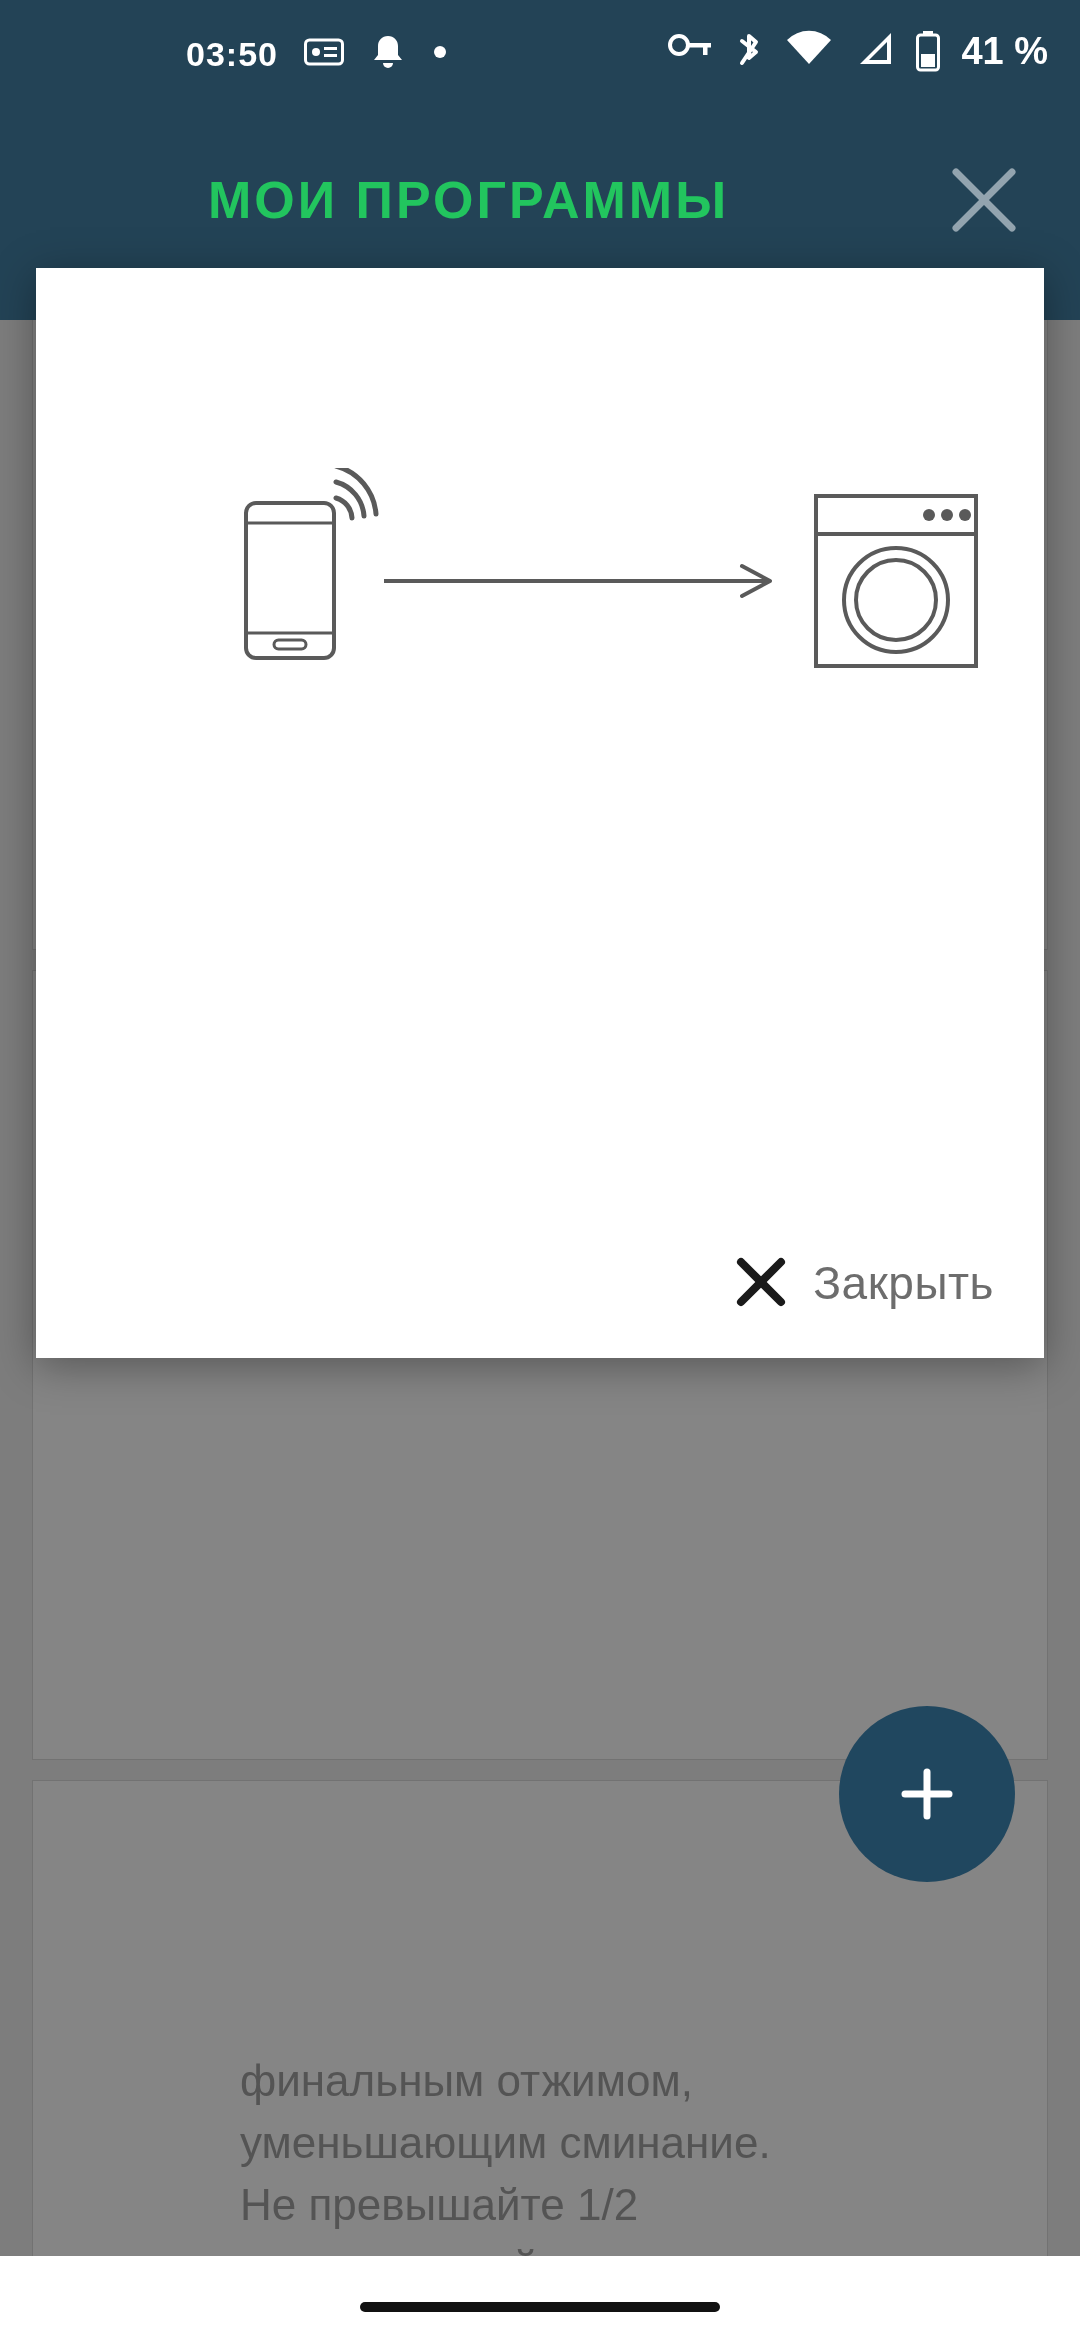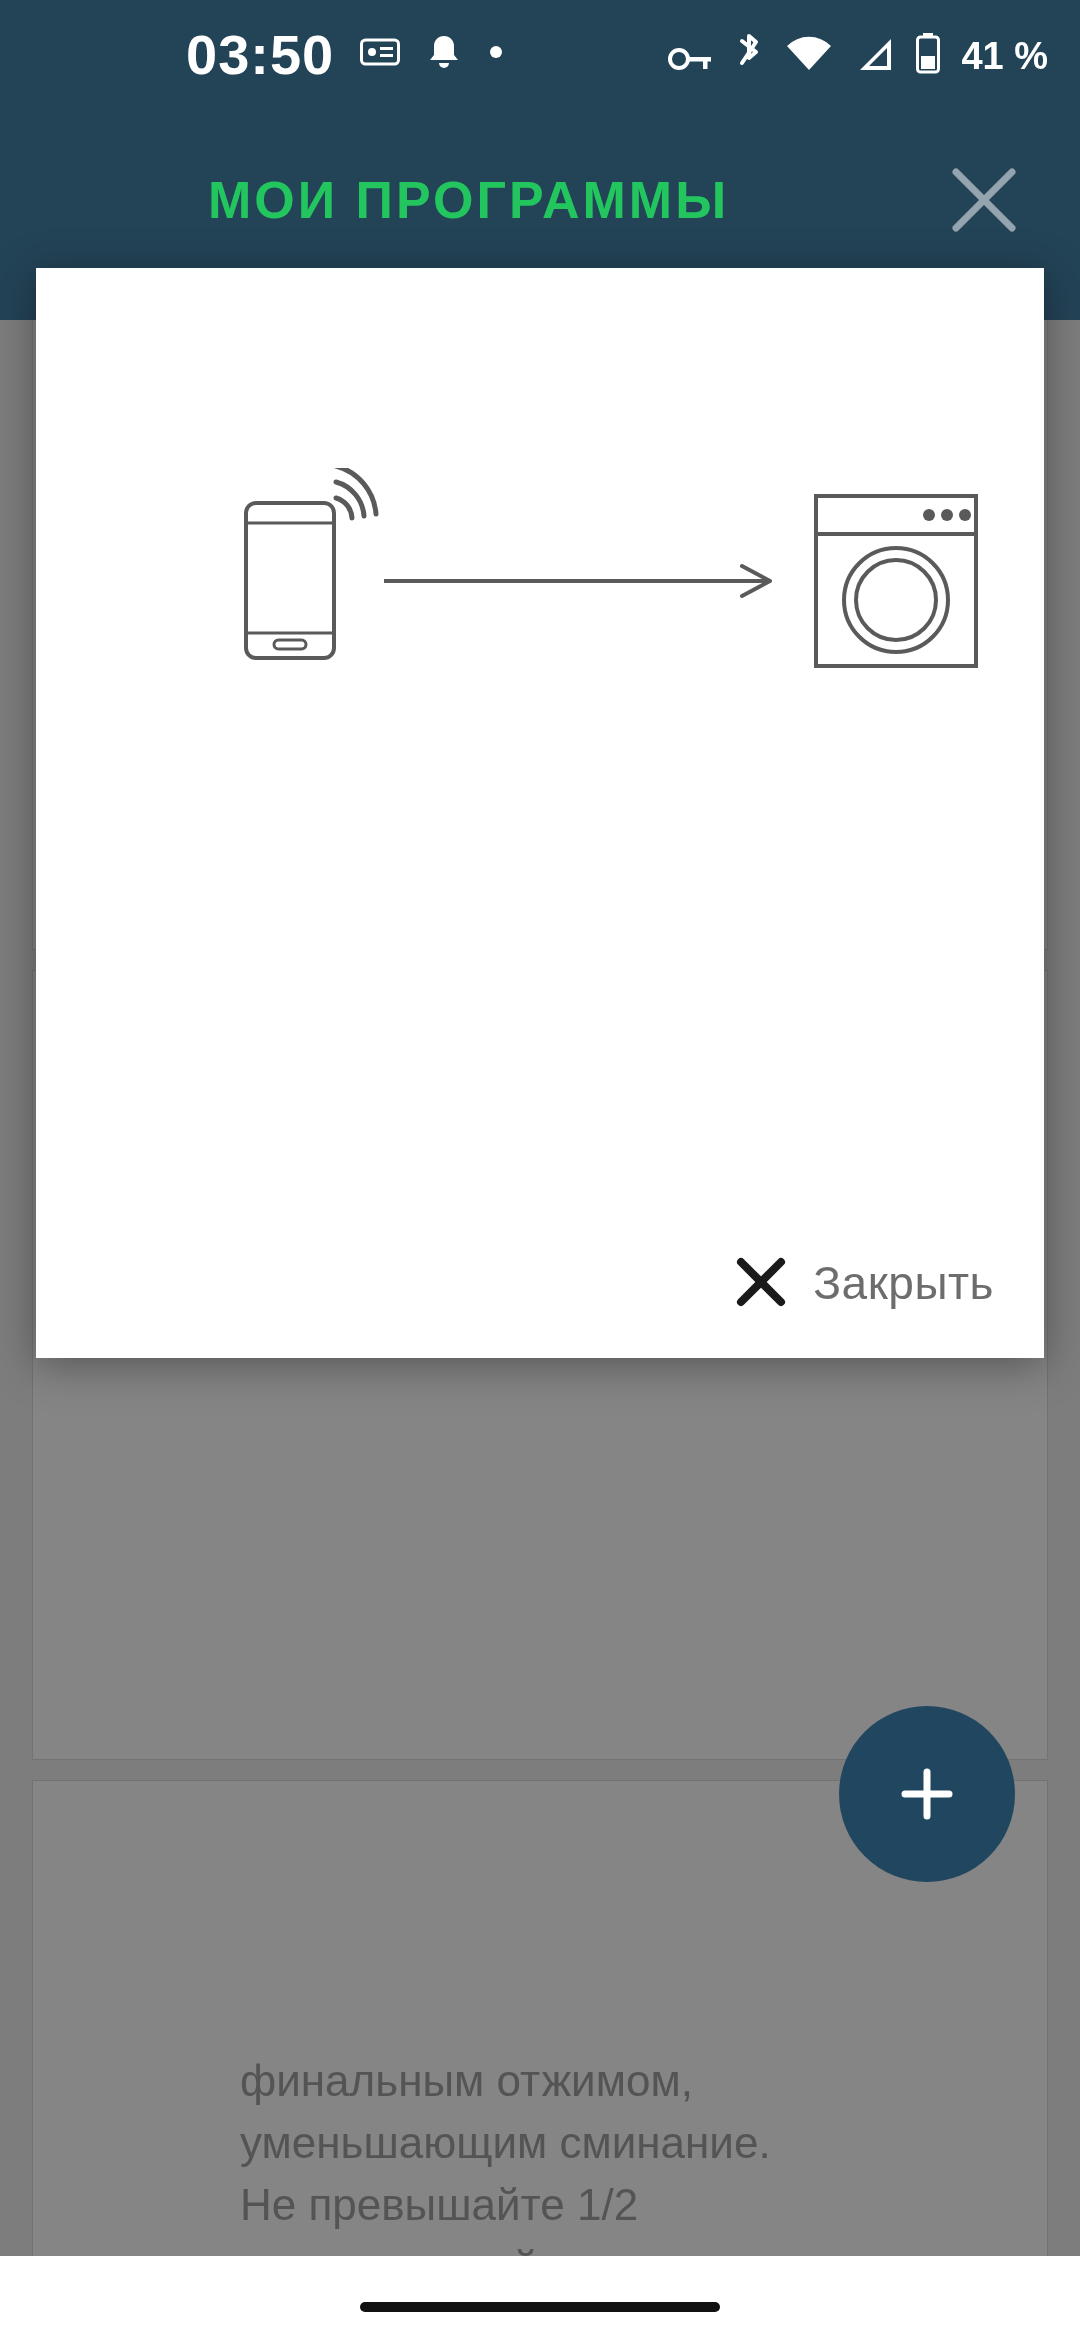--- a/index.html
+++ b/index.html
@@ -24,35 +24,35 @@
     left: 0; top: 0;
     width: 1080px;
     height: 108px;
     background: #234356;
     display: flex;
     align-items: center;
     color: #ffffff;
     z-index: 40;
   }
   .status-time {
-    font-size: 56px;
+    font-size: 34px;
     font-weight: bold;
     letter-spacing: 1px;
     margin-left: 186px;
   }
   .status-left-icons {
     display: flex;
     align-items: center;
     gap: 26px;
     margin-left: 26px;
   }
   .status-right {
     margin-left: auto;
     display: flex;
-    align-items: flex-end;
+    align-items: flex-start;
     gap: 20px;
     margin-right: 32px;
   }
   .battery-pct {
     font-size: 38px;
     font-weight: bold;
     letter-spacing: 0px;
   }
   .ic { display: inline-block; }
 

